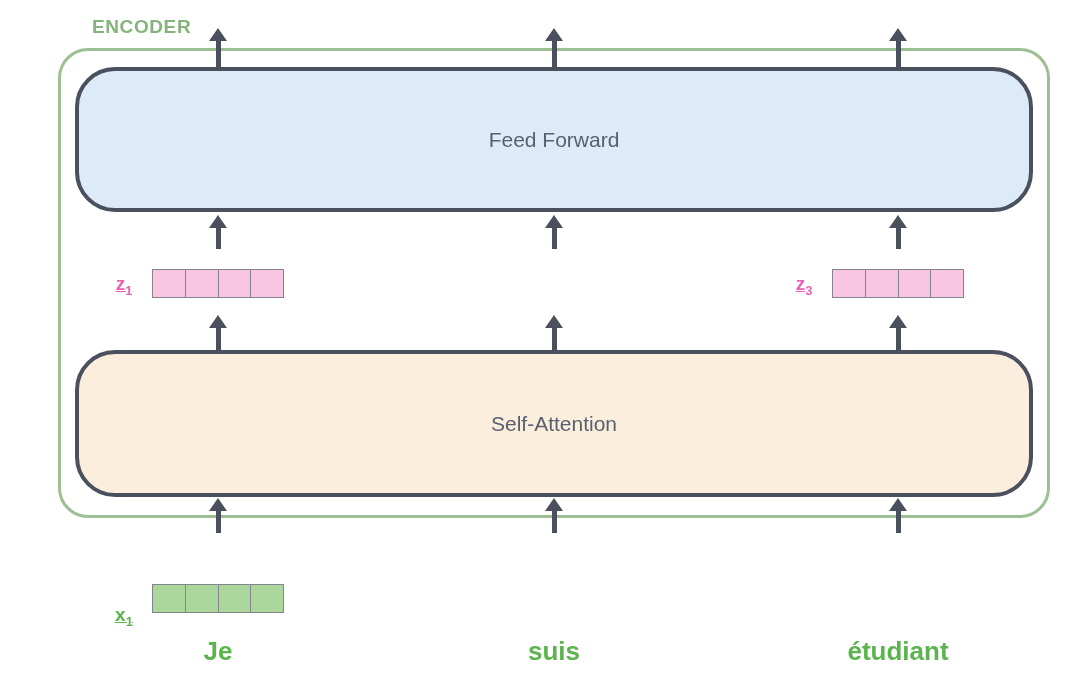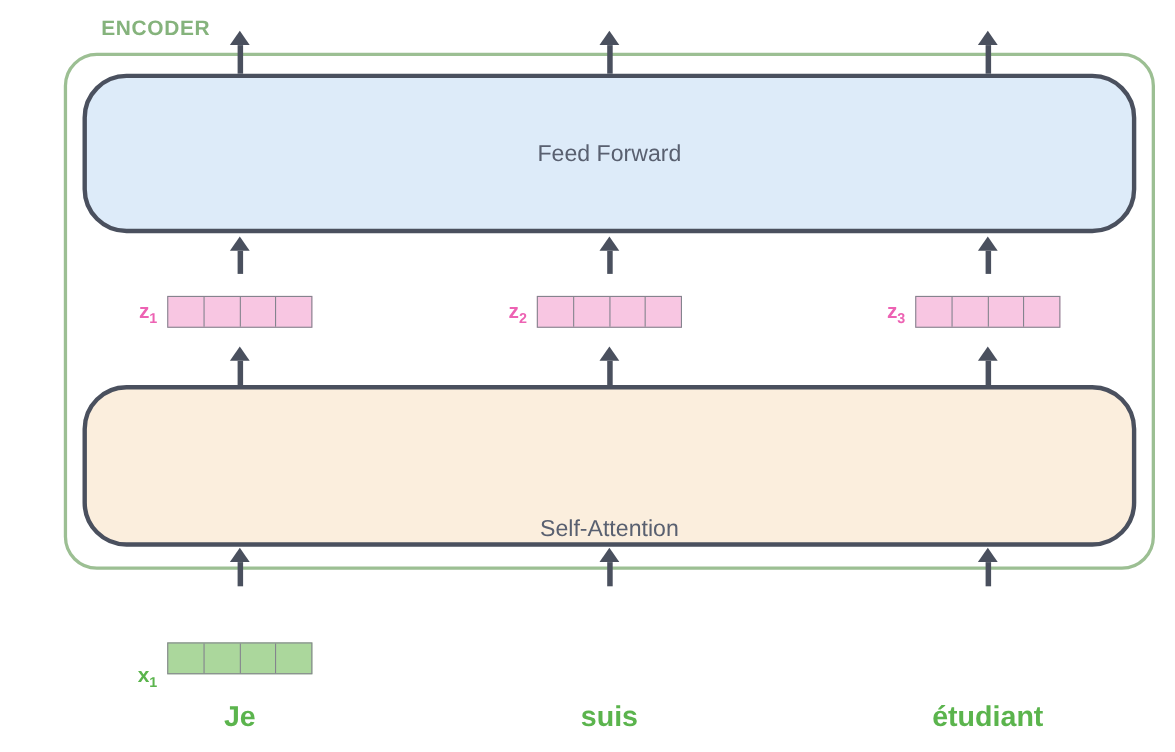--- a/index.html
+++ b/index.html
@@ -31,37 +31,37 @@
     box-sizing:border-box;border:3px solid var(--encoder-border);
     border-radius:30px;background:transparent;
   }
   .block{
     position:absolute;left:75px;width:958px;box-sizing:border-box;
     border:4px solid var(--block-border);border-radius:40px;
     display:flex;align-items:center;justify-content:center;
     font-size:21px;font-weight:500;color:var(--block-text);
   }
   .block.ff{top:67px;height:145px;background:var(--feed-forward-fill);text-align:right;}
-  .block.sa{top:350px;height:147px;background:var(--self-attention-fill);align-items:flex-end;}
+  .block.sa{top:350px;height:147px;background:var(--self-attention-fill);}
 
   .arrow{
     position:absolute;width:18px;
     display:flex;flex-direction:column;align-items:center;
   }
   .arrow .head{
     width:0;height:0;
     border-left:9px solid transparent;border-right:9px solid transparent;
     border-bottom:13px solid var(--arrow);
   }
   .arrow .shaft{width:5px;flex:1;background:var(--arrow);}
 
   .vec-group{position:absolute;display:flex;align-items:center;height:29px;}
   .vec-label{
-    width:38px;margin-right:9px;text-align:right;
-    font-weight:700;font-size:19px;line-height:1;
+    width:38px;margin-right:9px;text-align:center;
+    font-weight:700;font-size:19px;line-height:1;text-decoration:underline;
   }
   .vec-label sub{font-size:13px;line-height:0;}
   .vec-group.z .vec-label{color:var(--z-label);}
   .vec-group.x .vec-label{color:var(--x-label);margin-top:32px;}
   .vec-box{
     display:flex;width:132px;height:29px;box-sizing:border-box;
     border:1.5px solid var(--cell-border);
   }
   .vec-group.z .vec-box{background:var(--z-fill);}
   .vec-group.x .vec-box{background:var(--x-fill);}
@@ -142,29 +142,20 @@
 
   <div class="vec-group z" style="left:105px;top:269px">
     <span class="vec-label"><span>z</span><sub>1</sub></span>
     <div class="vec-box">
         <div class="cell"></div>
         <div class="cell"></div>
         <div class="cell"></div>
         <div class="cell"></div>
       </div>
   </div>
-  <div class="vec-group z" style="left:441px;top:269px">
-    <span class="vec-label"><span>z</span><sub>2</sub></span>
-    <div class="vec-box">
-        <div class="cell"></div>
-        <div class="cell"></div>
-        <div class="cell"></div>
-        <div class="cell"></div>
-      </div>
-  </div>
   <div class="vec-group z" style="left:785px;top:269px">
     <span class="vec-label"><span>z</span><sub>3</sub></span>
     <div class="vec-box">
         <div class="cell"></div>
         <div class="cell"></div>
         <div class="cell"></div>
         <div class="cell"></div>
       </div>
   </div>
 

